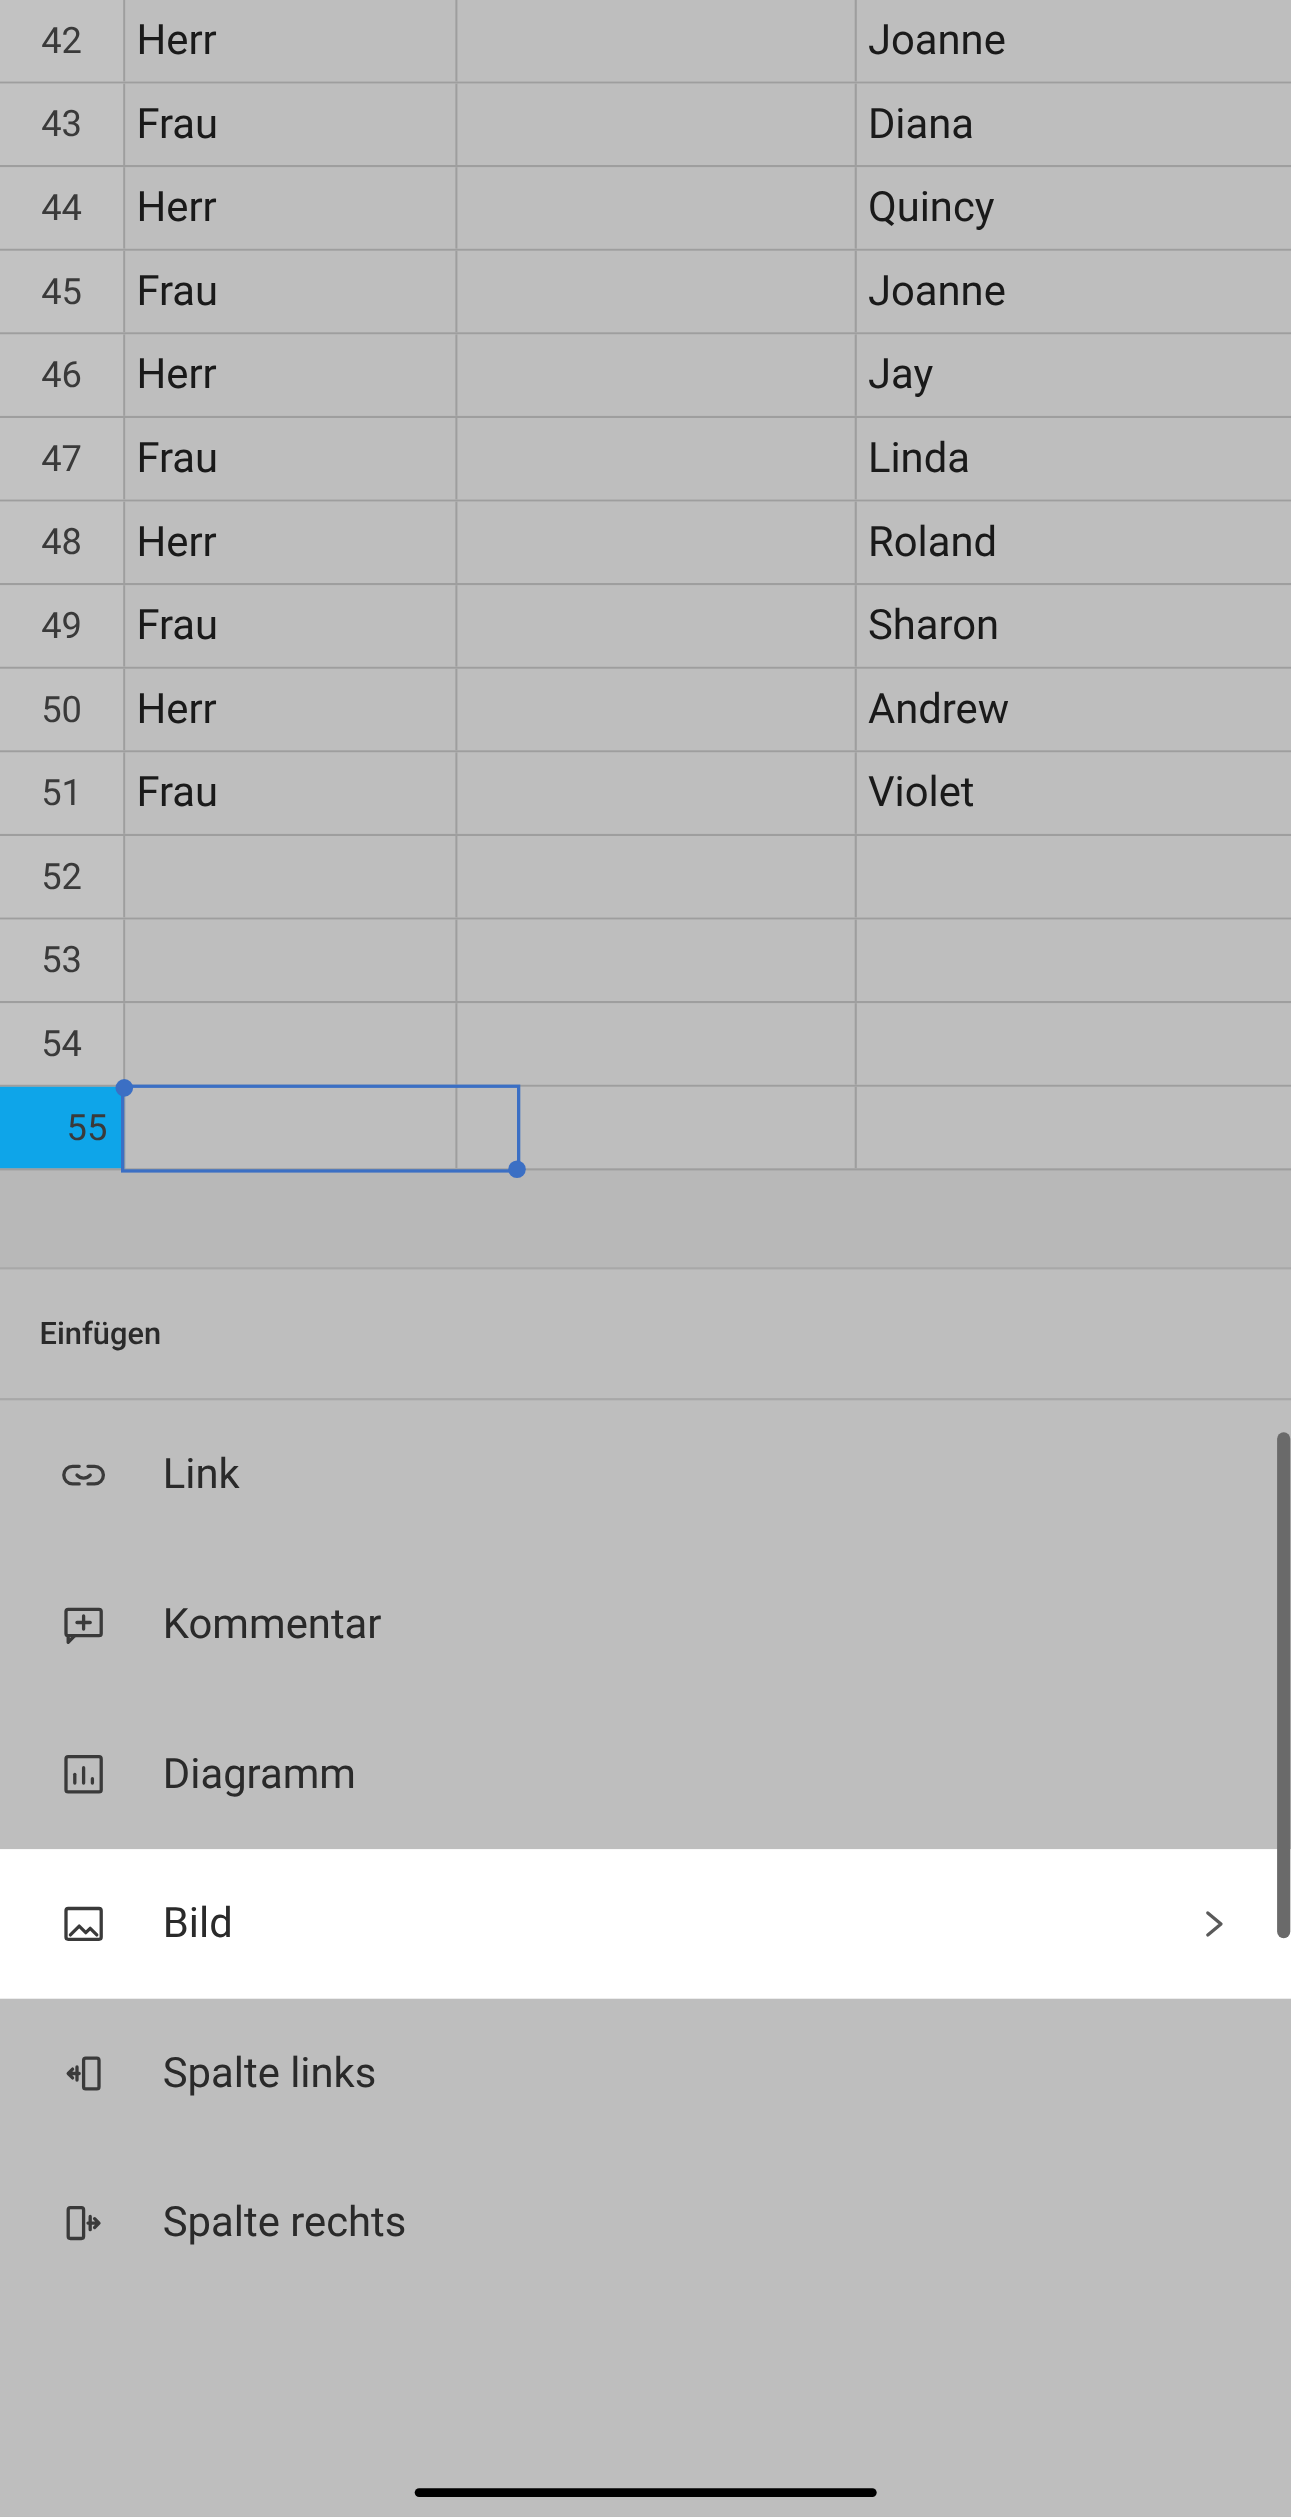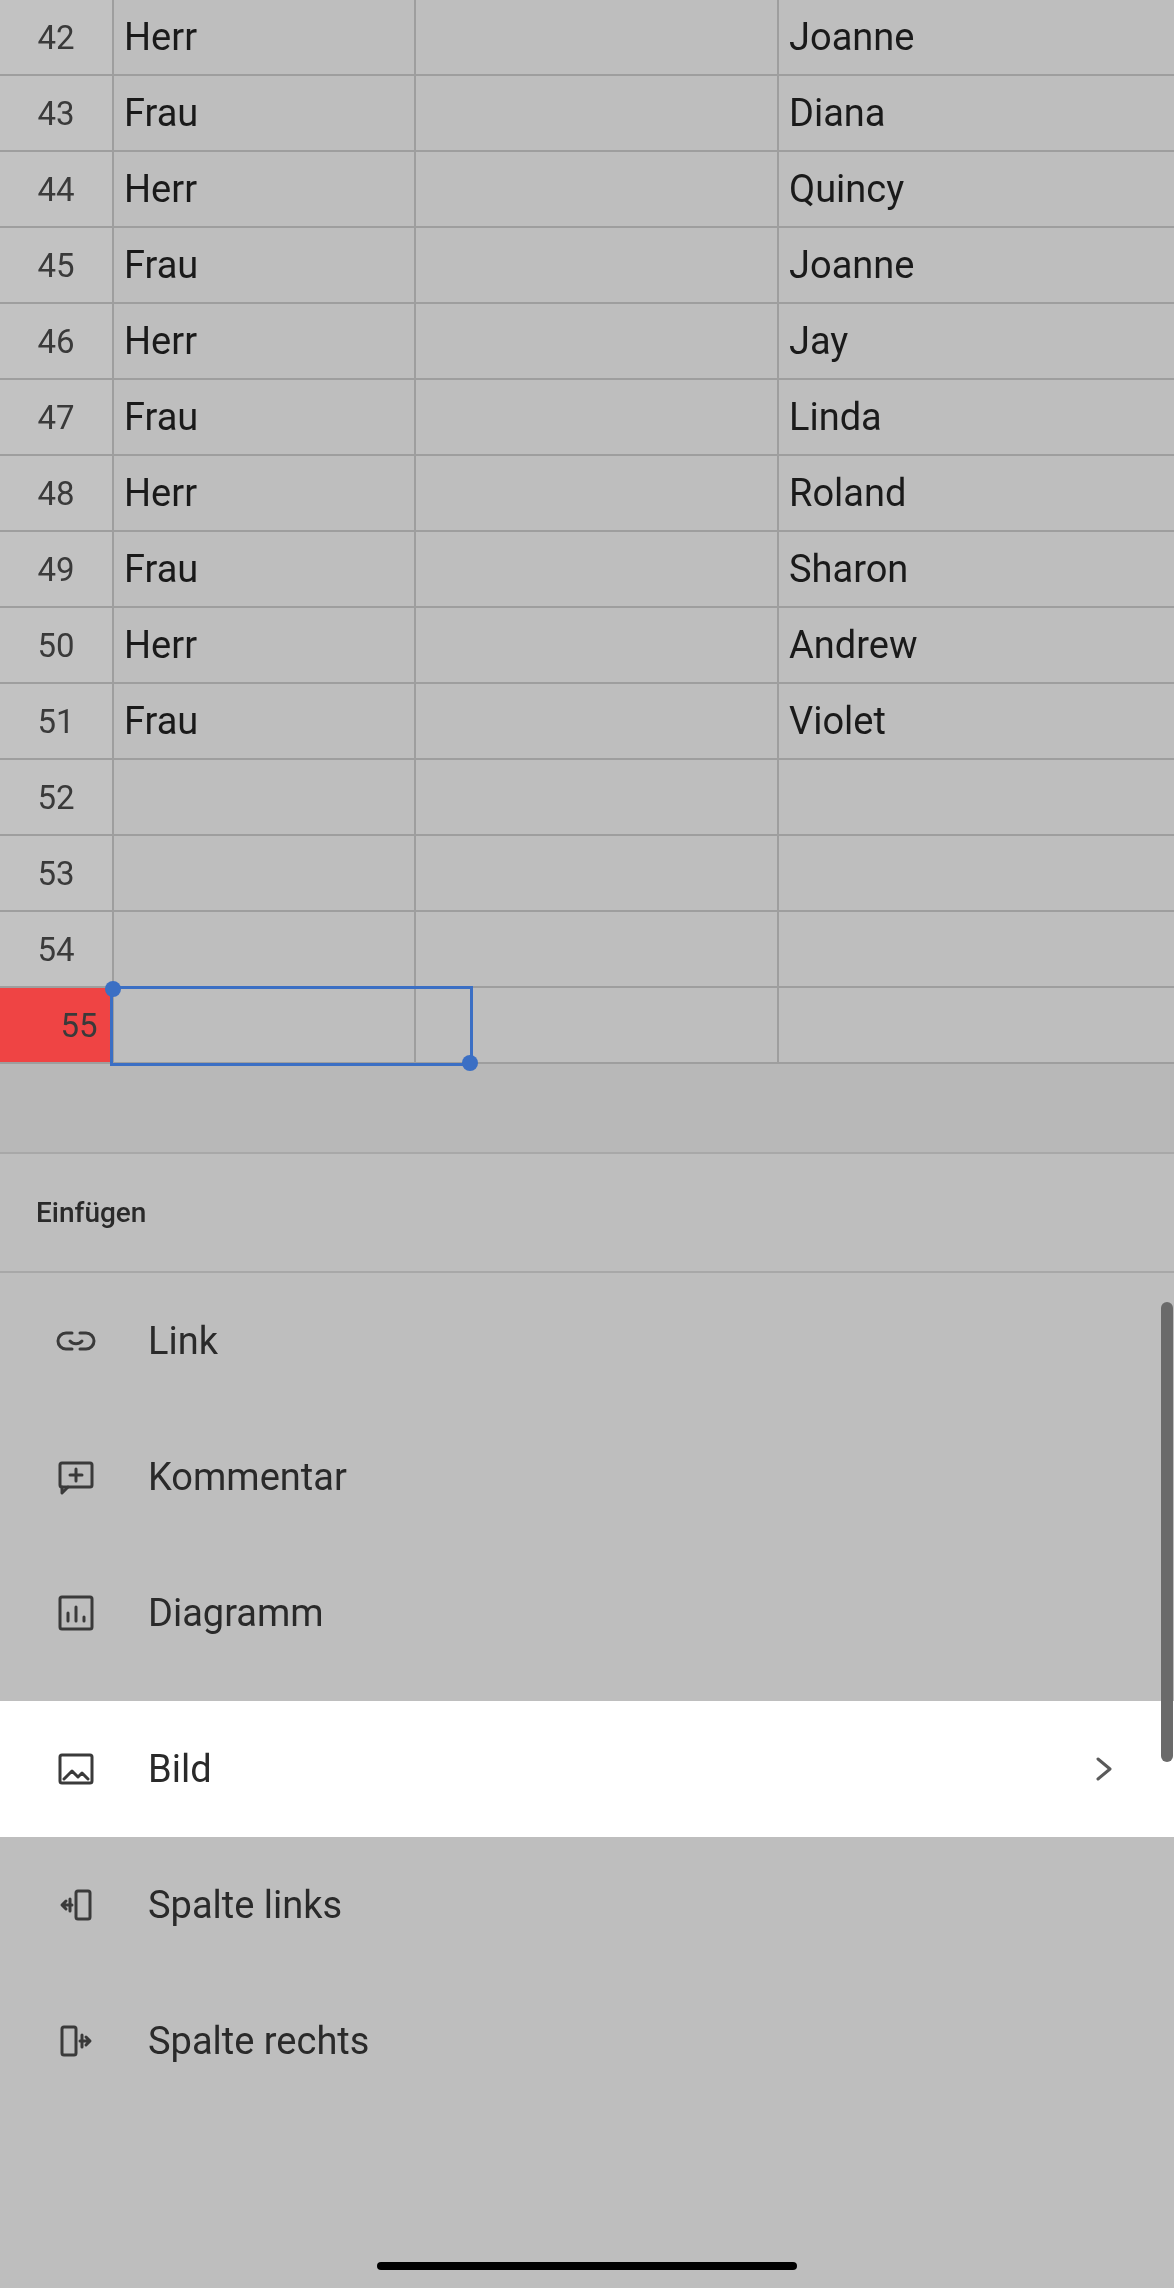--- a/index.html
+++ b/index.html
@@ -28,21 +28,21 @@
       background: #c2c2c2;
       display: flex;
       align-items: center;
       justify-content: center;
       font-size: 33px;
       color: #3a3a3a;
       border-right: 2px solid #9e9e9e;
     }
 
     .row-header.selected {
-      background: #ef4444;
+      background: #0ea5e9;
       padding-left: 46px;
     }
 
     .cell {
       background: #bebebe;
       border-right: 2px solid #9e9e9e;
       display: flex;
       align-items: center;
       padding-left: 10px;
       font-size: 38px;
@@ -95,21 +95,20 @@
     .menu-item {
       display: flex;
       align-items: center;
       height: 136px;
       padding: 0 54px;
       position: relative;
     }
 
     .menu-item.highlight {
       background: #ffffff;
-      margin-top: 20px;
     }
 
     .menu-icon {
       width: 44px;
       height: 44px;
       margin-right: 50px;
       color: #3a3a3a;
       flex-shrink: 0;
     }
 

